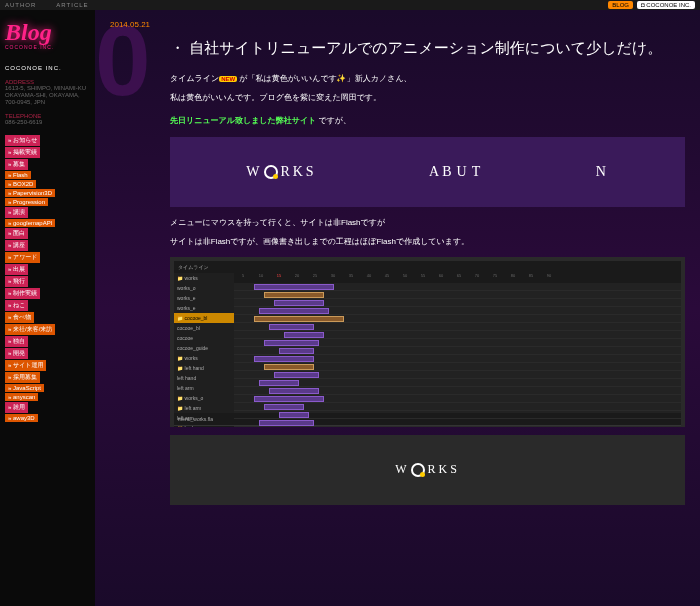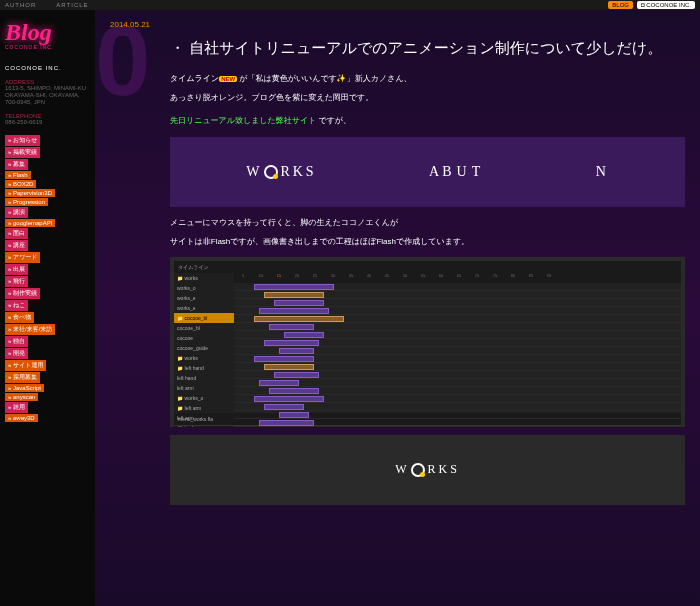--- a/index.html
+++ b/index.html
@@ -26,21 +26,21 @@
 .tag-pink{background:#cc2255}
 .tag-orange{background:#dd5500}
 .main{flex:1;background:linear-gradient(180deg,#1a0a2a 0%,#2a0a3a 50%,#1a0a2a 100%);min-height:596px;padding:10px 15px;position:relative}
 .big-num{position:absolute;left:0;top:10px;font-size:100px;font-weight:bold;color:rgba(80,20,100,0.6);line-height:0.8;z-index:0}
 .date{color:#ff8800;font-size:8px;margin-bottom:10px;position:relative;z-index:1}
 .post-title{font-size:15px;color:#fff;margin-left:60px;margin-bottom:15px;position:relative;z-index:1}
 .post-title::before{content:"・ ";color:#fff}
 .content{margin-left:60px;position:relative;z-index:1;color:#fff;font-size:8px;line-height:1.6}
 .content p{margin-bottom:6px}
 .new-badge{background:#ffcc00;color:#cc0000;font-size:6px;padding:0 2px;border-radius:2px;font-weight:bold}
-.hl-green{color:#55ff55;font-weight:normal}
+.hl-green{color:#55ff55;font-weight:bold}
 .img1{background:#3a1a5a;height:70px;margin:10px 0;display:flex;align-items:center;justify-content:space-around;padding:0 20px}
 .menu-word{color:#fff;font-size:14px;font-family:serif;letter-spacing:3px;display:flex;align-items:center;gap:2px}
 .o-ring{display:inline-block;width:14px;height:14px;border:2px solid #fff;border-radius:50%;position:relative}
 .o-ring::after{content:"";position:absolute;width:5px;height:5px;background:#ffcc00;border-radius:50%;bottom:-2px;right:-2px}
 .bulb{color:#ffcc00}
 .kira{color:#ffaa00}
 .img2{background:#2a2a2a;height:170px;margin:8px 0;font-size:5px;color:#888;padding:4px;position:relative;overflow:hidden}
 .tl-head{background:#1a1a1a;padding:2px 4px;font-size:5px;color:#aaa}
 .tl-body{display:flex;height:140px}
 .tl-layers{width:60px;background:#1f1f1f}
@@ -116,40 +116,40 @@
   </div>
 
   <div class="main">
     <div class="big-num">0</div>
     <div class="date">2014.05.21</div>
     <div class="post-title">自社サイトリニューアルでのアニメーション制作について少しだけ。</div>
     <div class="content">
       <p>
         <span>タイムライン</span><span class="new-badge">NEW</span><span> が「私は黄色がいいんです</span><span class="kira">✨</span><span>」新人カノさん、</span>
       </p>
-      <p>あっさり脱オレンジ。ブログ色を紫に変えた岡田です。</p>
+      <p>私は黄色がいいんです。ブログ色を紫に変えた岡田です。</p>
       <p style="margin-top:10px">
         <span class="hl-green">先日リニューアル致しました弊社サイト</span><span> ですが、</span>
       </p>
 
       <div class="img1">
         <span class="menu-word">
             <span>W</span>
             <span class="o-ring"></span>
             <span>RKS</span>
           </span>
         <span class="menu-word">
             <span>AB</span>
             <span style="position:relative"><span>U</span></span>
             <span>T</span>
           </span>
         <span class="menu-word">N</span>
       </div>
 
-      <p>メニューにマウスを持って行くと、脚の生えたココノエくんが</p>
+      <p>メニューにマウスを持って行くと、サイトは非Flashですが</p>
       <p style="margin-top:0">サイトは非Flashですが、画像書き出しまでの工程はほぼFlashで作成しています。</p>
 
       <div class="img2">
         <div class="tl-head">タイムライン</div>
         <div class="tl-body">
           <div class="tl-layers" id="tl-layers">
               <div class="tl-layer">📁 works</div>
               <div class="tl-layer">works_o</div>
               <div class="tl-layer">works_e</div>
               <div class="tl-layer">works_e</div>

